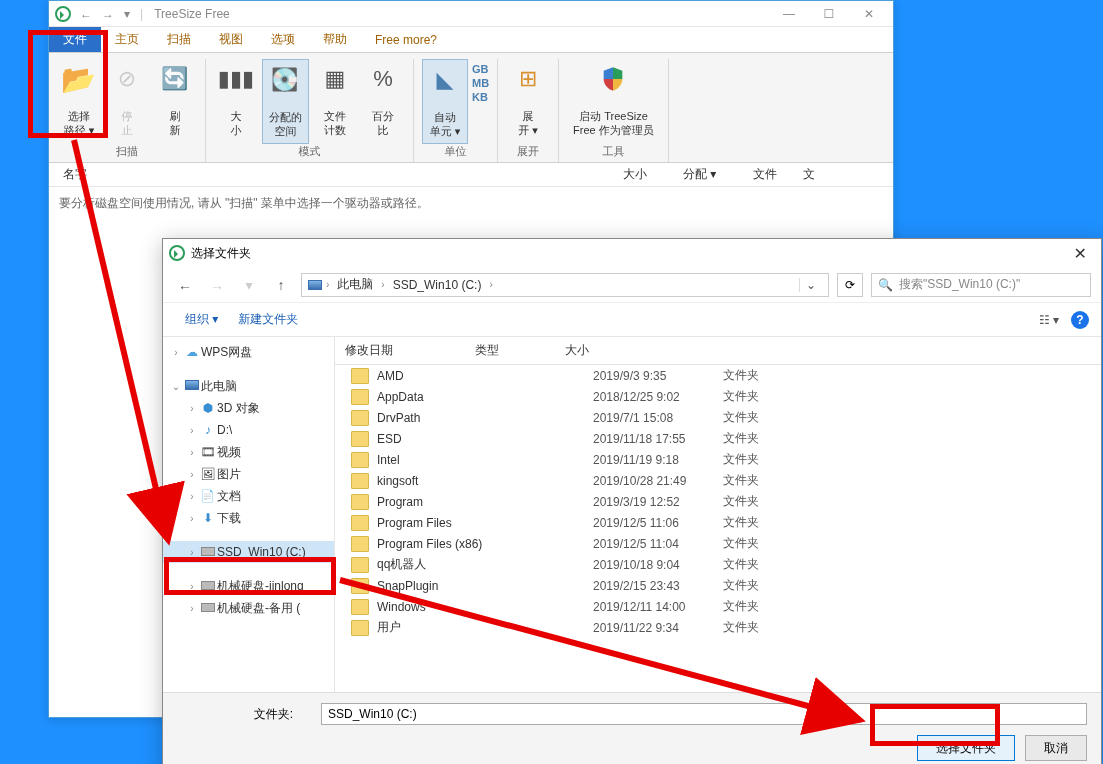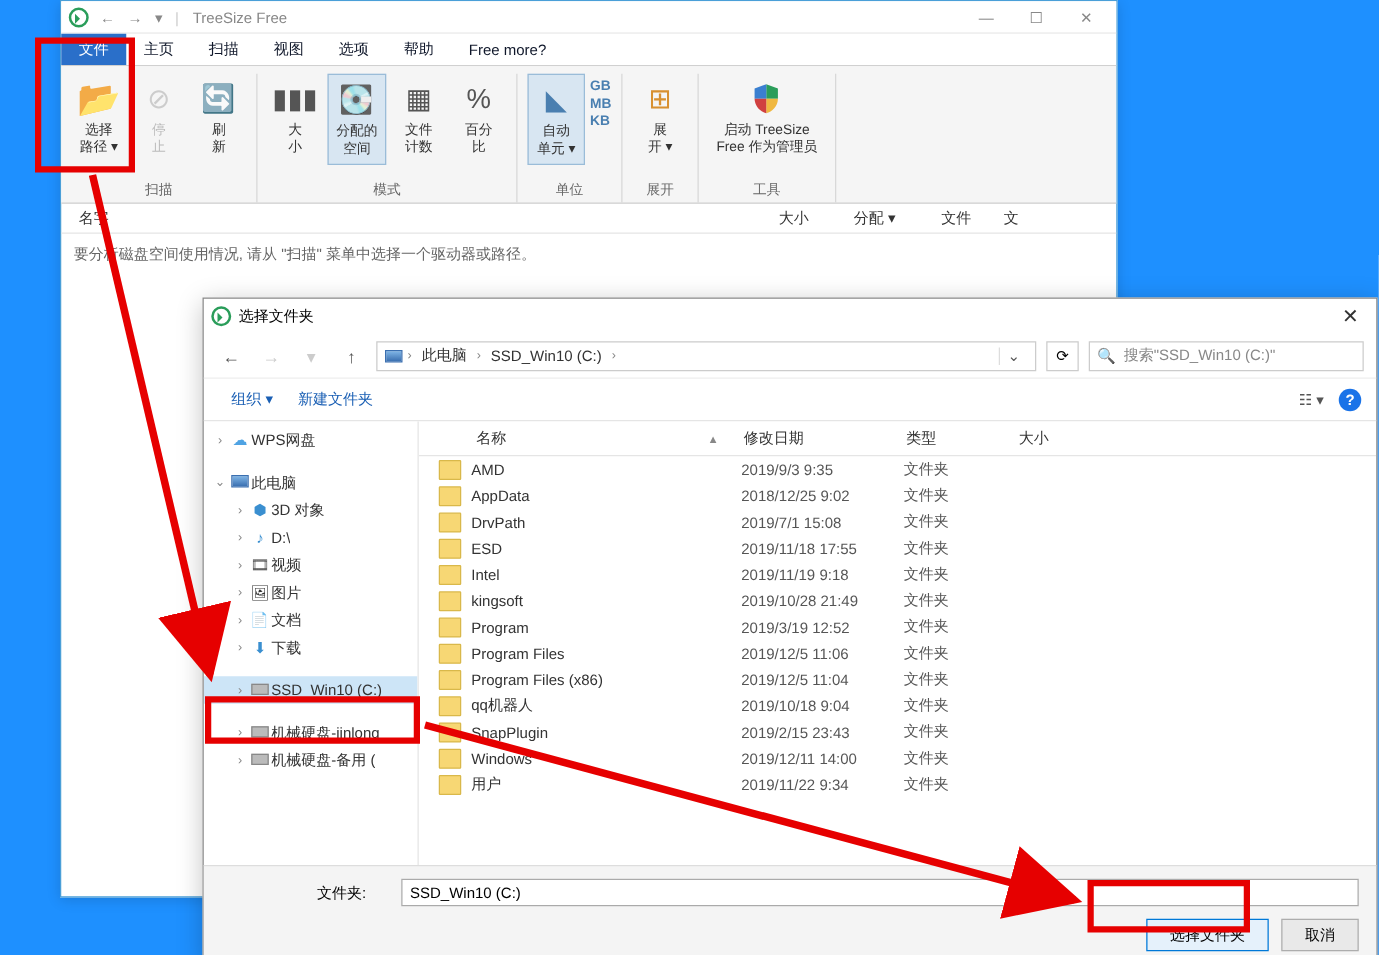--- a/index.html
+++ b/index.html
@@ -10,30 +10,30 @@
 .titlebar { height: 26px; background: #fff; display: flex; align-items: center; padding: 0 4px; border-bottom: 1px solid #e5e5e5; }
 .titlebar .logo { width: 16px; height: 16px; border: 2px solid #2a9d5a; border-radius: 50%; position: relative; margin: 0 6px 0 2px; }
 .titlebar .logo::after { content: ""; position: absolute; left: 3px; top: 3px; border: 4px solid transparent; border-left-color: #2a9d5a; }
 .titlebar .nav-arrows { display: flex; gap: 4px; color: #888; font-size: 14px; margin-right: 8px; }
 .titlebar .nav-arrows span { padding: 0 3px; }
 .titlebar .title { color: #888; font-size: 12px; }
 .titlebar .win-controls { margin-left: auto; display: flex; }
 .titlebar .win-controls div { width: 40px; height: 24px; display: flex; align-items: center; justify-content: center; color: #888; font-size: 12px; }
 
 .tabs-row { height: 26px; background: #fff; display: flex; align-items: stretch; border-bottom: 1px solid #d0d0d0; }
-.tabs-row .tab { padding: 0 14px; display: flex; align-items: center; color: #0f172a; font-size: 12px; }
+.tabs-row .tab { padding: 0 14px; display: flex; align-items: center; color: #a16207; font-size: 12px; }
 .tabs-row .tab.active { background: #2a6fc9; color: #fff; }
 
 .ribbon { height: 110px; background: #f5f5f5; border-bottom: 1px solid #d0d0d0; display: flex; padding-top: 6px; }
 .ribbon-group { border-right: 1px solid #d8d8d8; padding: 0 8px; display: flex; flex-direction: column; }
 .ribbon-group .group-body { flex: 1; display: flex; align-items: flex-start; gap: 4px; }
 .ribbon-group .group-label { text-align: center; color: #666; font-size: 11px; padding-bottom: 3px; }
 .ribbon-btn { display: flex; flex-direction: column; align-items: center; padding: 4px 6px; min-width: 40px; }
 .ribbon-btn .ricon { width: 32px; height: 32px; display: flex; align-items: center; justify-content: center; font-size: 22px; color: #555; }
-.ribbon-btn .rlabel { text-align: center; color: #333; font-size: 11px; line-height: 1.3; margin-top: 2px; white-space: pre-line; }
+.ribbon-btn .rlabel { text-align: center; color: #333; font-size: 11px; line-height: 1.3; margin-top: 14px; white-space: pre-line; }
 .ribbon-btn.big .ricon { font-size: 28px; }
 .folder-icon { color: #f0b840; }
 .shield-icon svg { width: 28px; height: 28px; }
 
 .col-header { height: 24px; border-bottom: 1px solid #e5e5e5; display: flex; align-items: center; color: #333; font-size: 12px; padding-left: 6px; }
 .col-header .ch { padding: 0 8px; }
 .hint-row { padding: 8px 10px; color: #666; font-size: 12px; }
 
 
 .dialog { position: absolute; left: 162px; top: 238px; width: 940px; height: 534px; background: #fff; border: 1px solid #888; box-shadow: 0 4px 20px rgba(0,0,0,.25); display: flex; flex-direction: column; }
@@ -320,25 +320,20 @@
         </div>
       <div class="tree-row" style="padding-left:22px">
           <span class="tw">›</span>
           <span class="ticon"><span class="drive-icon"></span></span>
           <span class="tlabel">机械硬盘-备用 (</span>
         </div>
     </div>
 
     <div class="file-pane">
       <div class="file-cols">
-        <div class="fcol fc-name">
-            <span style="width:30px"></span>
-            <span>名称</span>
-            <span style="margin-left:auto;color:#888;font-size:9px">▲</span>
-          </div>
         <div class="fcol fc-date">修改日期</div>
         <div class="fcol fc-type">类型</div>
         <div class="fcol fc-size">大小</div>
       </div>
       <div class="file-list" id="file-list">
           <div class="file-row">
             <div class="ficon"></div>
             <div class="fname">AMD</div>
             <div class="fdate">2019/9/3 9:35</div>
             <div class="ftype">文件夹</div>

